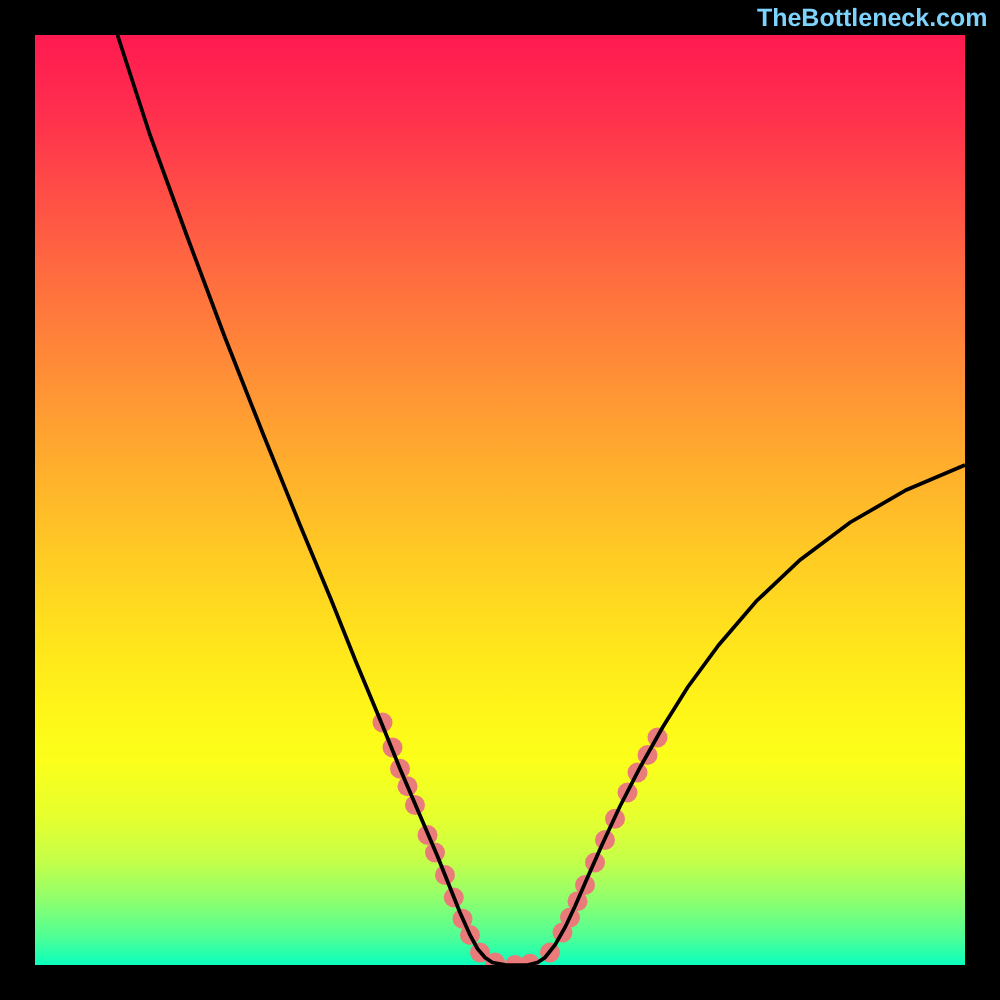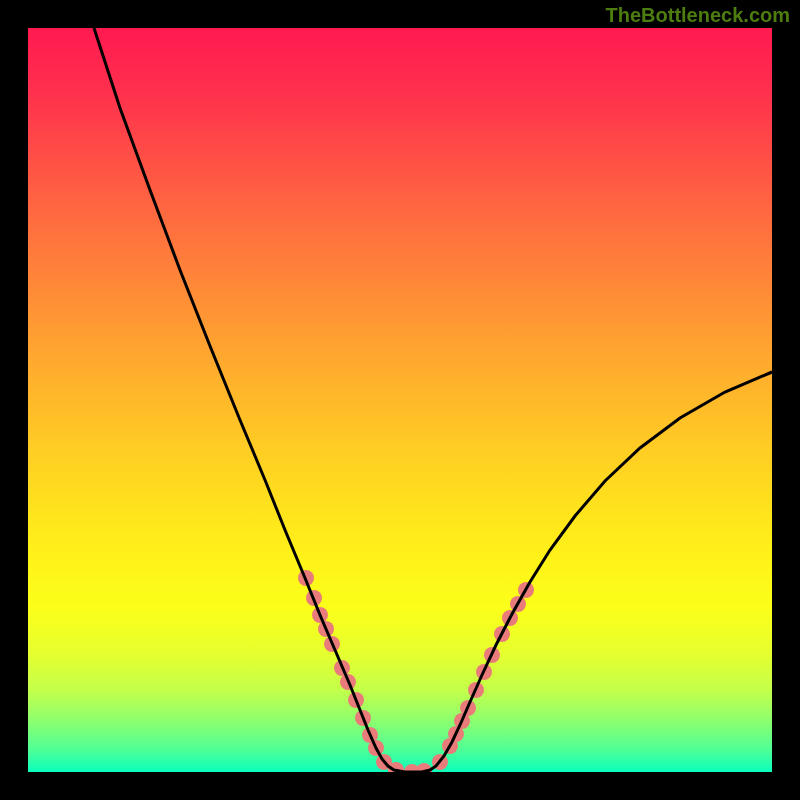--- a/index.html
+++ b/index.html
@@ -54,21 +54,21 @@
   .curve-svg {
     position: absolute;
     top: 0;
     left: 0;
     z-index: 5;
   }
   .watermark {
     position: absolute;
     top: 4px;
     right: 10px;
-    color: #4d7c0f;
+    color: #7dd3fc;
     font-family: Arial, Helvetica, sans-serif;
     font-size: 20px;
     font-weight: 600;
     z-index: 20;
   }
 </style>
 </head>
 <body>
 
 <div class="chart-container">

